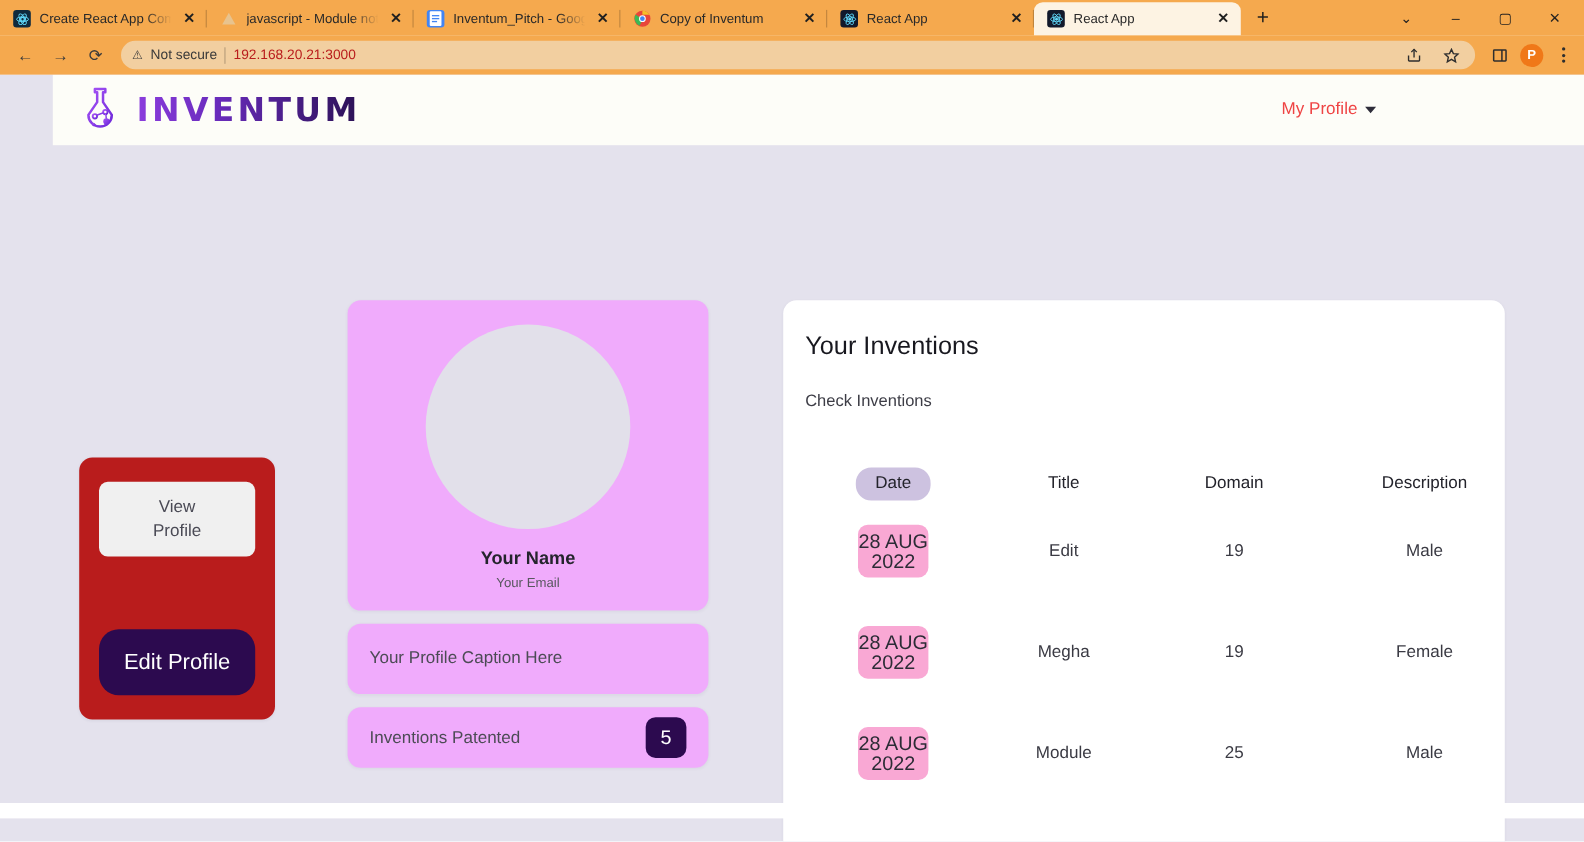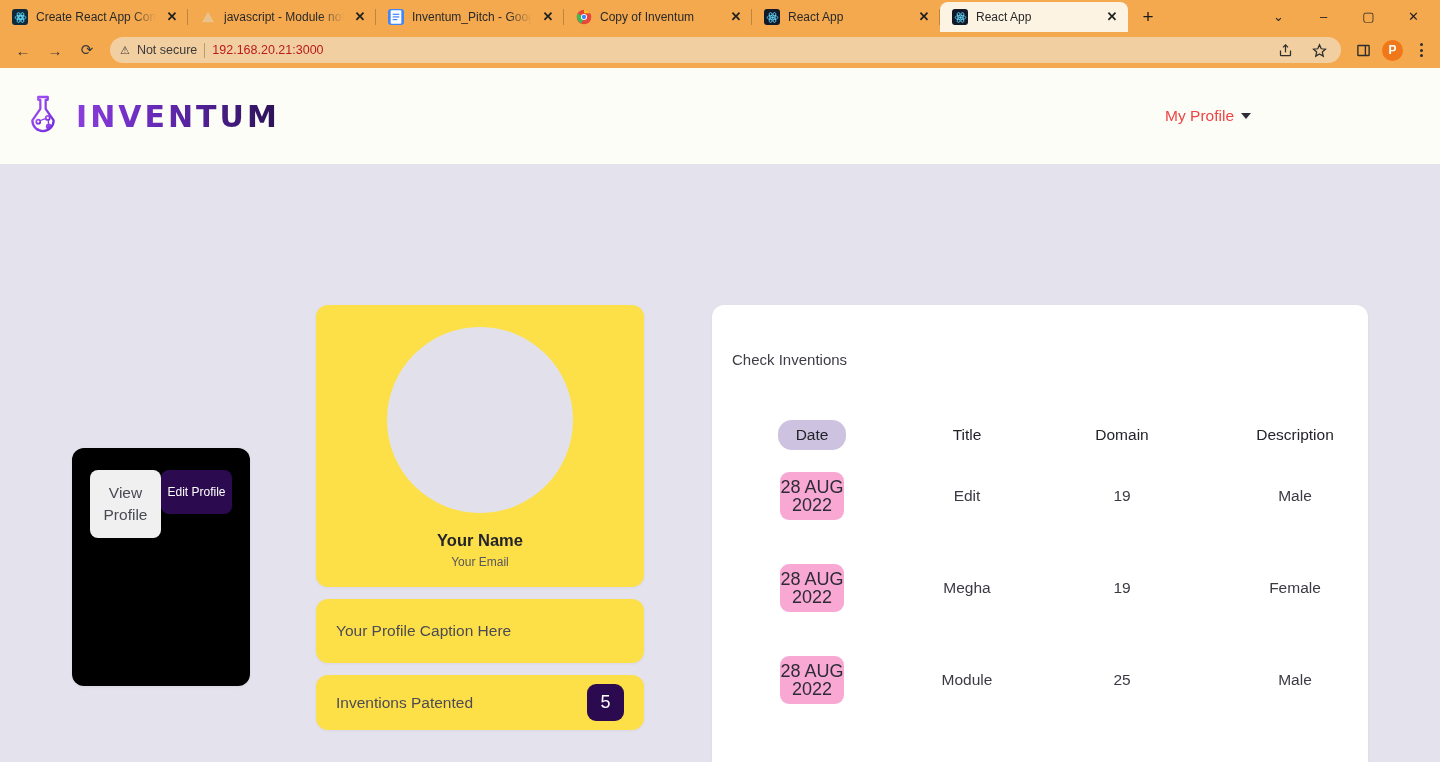--- a/index.html
+++ b/index.html
@@ -93,22 +93,22 @@
     display: flex; align-items: center; justify-content: center;
     margin: 0 5px;
   }
   .dots { width: 22px; height: 24px; display:flex; flex-direction:column; gap:2.5px; align-items:center; justify-content:center; }
   .dots i { width: 3px; height: 3px; border-radius: 50%; background: #2e2e2e; display:block; }
 
   
   .viewport { flex: 1 1 auto; background: #e4e2ed; position: relative; overflow: hidden; }
 
   .app-header {
-    height: 96px; background: #fdfdf8; display: flex; align-items: center;
-    padding: 0 24px 0 24px; justify-content: space-between;
+    height: 64px; background: #fdfdf8; display: flex; align-items: center;
+    padding: 0 24px 0 24px; justify-content: space-between; margin-left: 48px;
   }
   .brand { display: flex; align-items: center; gap: 14px; }
   .brand-logo { width: 38px; height: 46px; display: block; }
   .brand-name {
     font-size: 30px; font-weight: 700; letter-spacing: 3px;
     background: linear-gradient(90deg, #8b3ddd 0%, #6a2cbd 35%, #2b1155 100%);
     -webkit-background-clip: text; background-clip: text; color: transparent;
     font-family: "DejaVu Sans", sans-serif;
   }
   .profile-menu {
@@ -116,43 +116,43 @@
     font-size: 15.5px; color: #ef4444; margin-right: 165px;
   }
   .caret { width: 0; height: 0; border-left: 5px solid transparent;
            border-right: 5px solid transparent; border-top: 6px solid #2e2d3a; }
 
   .page-body { position: relative; height: 612px; }
 
   
   .action-card {
     position: absolute; left: 72px; top: 284px; width: 178px; height: 238px;
-    background: #000000; border-radius: 12px; padding: 22px 18px;
-    display: flex; flex-direction: row; justify-content: space-between;
+    background: #b91c1c; border-radius: 12px; padding: 22px 18px;
+    display: flex; flex-direction: column; justify-content: space-between;
     box-shadow: 0 1px 3px rgba(40,30,70,0.06);
   }
   .view-profile-btn {
     background: #f0f0f0; border: none; border-radius: 8px;
     height: 68px; width: 100%; color: #4a4a55; font-size: 15.5px;
     line-height: 22px; display:flex; align-items:center; justify-content:center;
     font-family: "Liberation Sans", sans-serif; cursor: pointer;
   }
   .edit-profile-btn {
-    background: #2c0a4f; border: none; border-radius: 8px;
-    height: 44px; width: 100%; color: #ffffff; font-size: 12px;
+    background: #2c0a4f; border: none; border-radius: 18px;
+    height: 60px; width: 100%; color: #ffffff; font-size: 20px;
     display:flex; align-items:center; justify-content:center;
     font-family: "Liberation Sans", sans-serif; cursor: pointer;
   }
 
   
   .mid-col {
     position: absolute; left: 316px; top: 141px; width: 328px;
     display: flex; flex-direction: column; gap: 12px;
   }
-  .card { background: #fde047; border-radius: 12px; box-shadow: 0 1px 3px rgba(40,30,70,0.05); }
+  .card { background: #f0abfc; border-radius: 12px; box-shadow: 0 1px 3px rgba(40,30,70,0.05); }
   .profile-card { padding: 22px 20px 18px; display: flex; flex-direction: column; align-items: center; }
   .avatar-circle {
     width: 186px; height: 186px; border-radius: 50%; background: #e2e0ea;
   }
   .profile-name { margin-top: 18px; font-size: 16.5px; font-weight: 700; color: #24242c; }
   .profile-email { margin-top: 5px; font-size: 12px; color: #58575f; }
 
   .caption-card { height: 64px; display: flex; align-items: center; padding: 0 20px; }
   .caption-text { font-size: 15.5px; color: #4c4b55; }
 
@@ -167,21 +167,21 @@
     justify-content: center; padding: 0 7px;
   }
 
   
   .inventions-card {
     position: absolute; left: 712px; top: 141px; width: 656px; height: 545px;
     background: #ffffff; border-radius: 12px; padding: 28px 20px 0 20px;
     box-shadow: 0 1px 3px rgba(40,30,70,0.05);
   }
   .inv-title { font-size: 23px; color: #18181f; font-weight: 400; padding-left: 0px; }
-  .inv-sub { font-size: 15px; color: #3d3d46; margin-top: 18px; }
+  .inv-sub { font-size: 15px; color: #3d3d46; margin-top: 28px; }
 
   table.inv-table { width: 100%; border-collapse: collapse; margin-top: 52px; table-layout: fixed; }
   table.inv-table th {
     font-size: 15.5px; font-weight: 400; color: #23232b; padding: 0; text-align: center;
   }
   table.inv-table th .pill {
     display: inline-block; background: #cdc2e0; border-radius: 14px;
     padding: 6px 18px; color: #23232b; font-size: 15.5px;
   }
   table.inv-table td {
@@ -382,20 +382,21 @@
 
 
         <div class="card stat-card">
           <span class="stat-label">Inventions Patented</span>
           <span class="stat-badge">5</span>
         </div>
 
       </div>
 
       <div class="inventions-card">
+        <div class="inv-title">Your Inventions</div>
         <div class="inv-sub">Check Inventions</div>
 
         <table class="inv-table">
           <colgroup>
             <col class="col-date">
               <col class="col-title">
               <col class="col-domain">
               <col class="col-desc">
           </colgroup>
           <thead>

